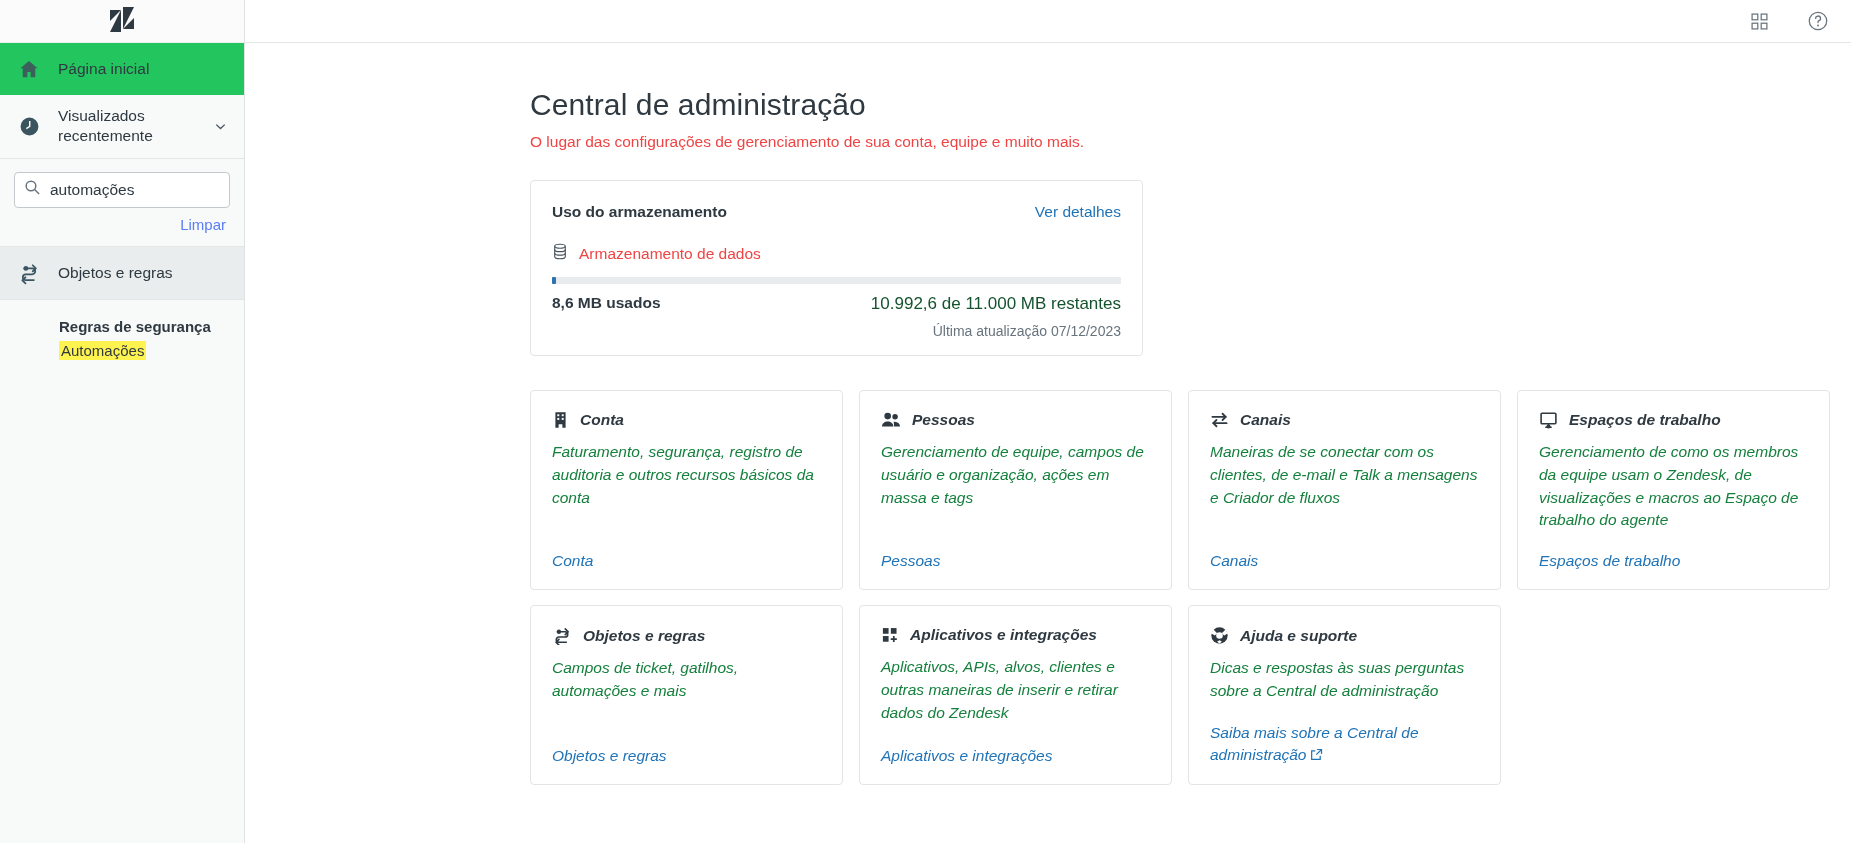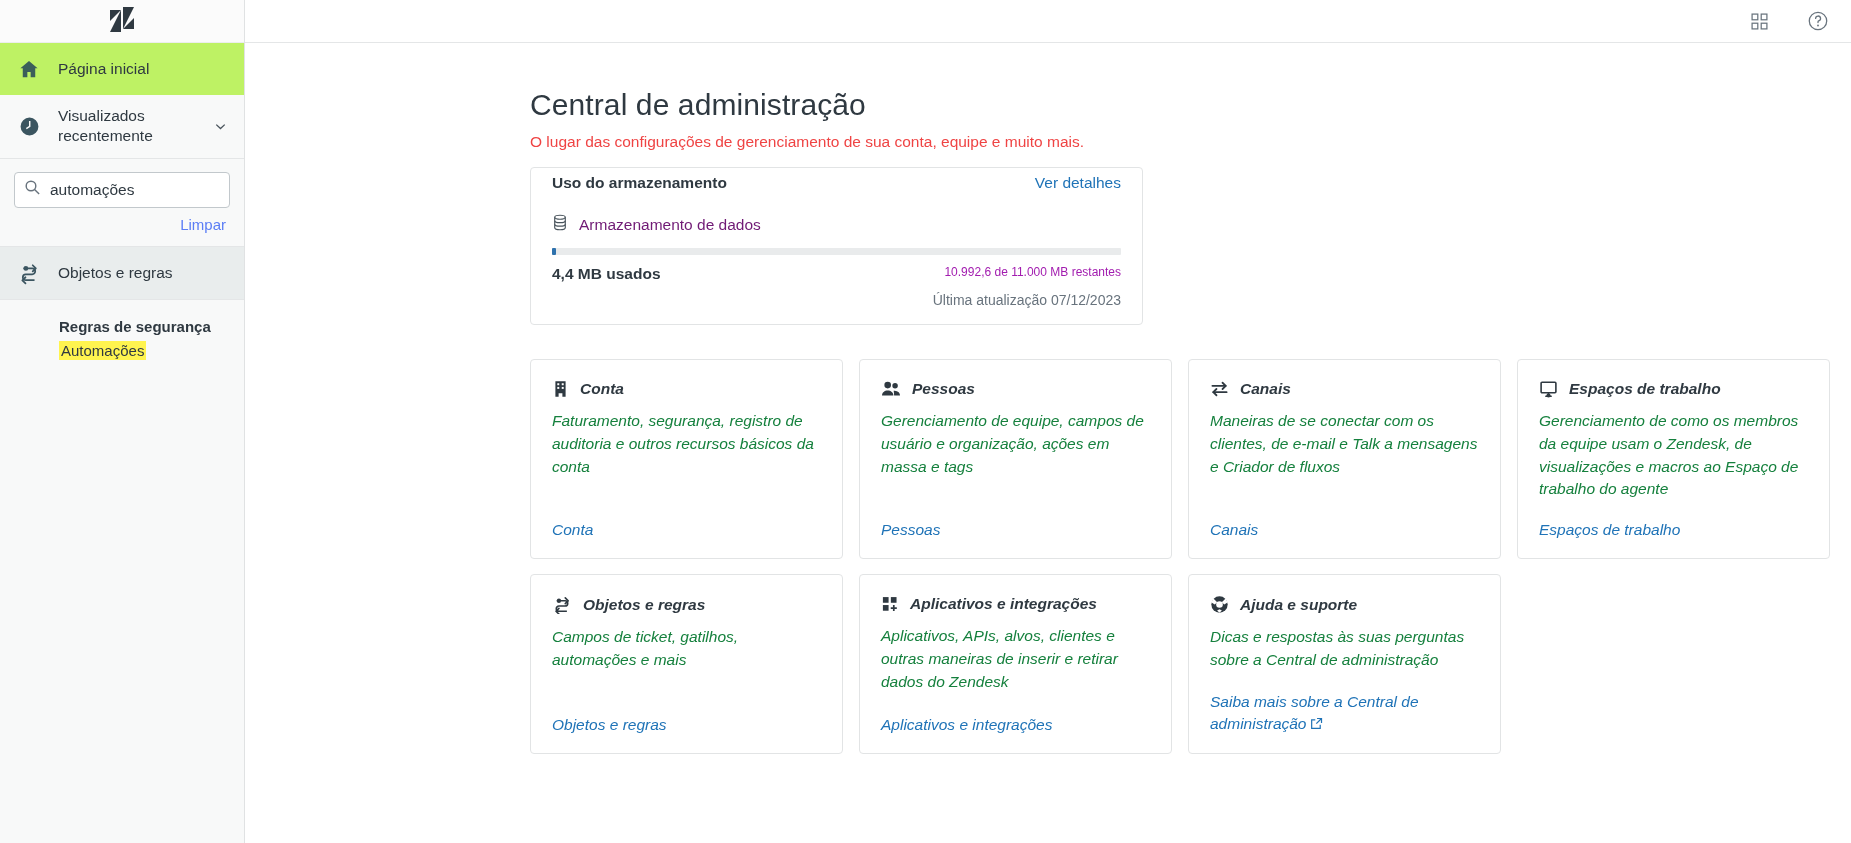--- a/index.html
+++ b/index.html
@@ -36,21 +36,21 @@
   }
   .nav-item .nav-ico {
     width: 26px; min-width: 26px; display: flex;
     align-items: center; justify-content: center;
     color: #3b5560;
   }
   .nav-item .nav-label {
     font-size: 15.5px; color: #2f3941; line-height: 1.32;
     flex: 1;
   }
-  .nav-item.active { background: #bef264; align-items: center; }
+  .nav-item.active { background: #22c55e; align-items: center; }
   .nav-item.active .nav-ico { color: #3b5f5a; }
   .nav-item.sel { background: #e9eded; }
   .chev { color: #49545c; display:flex; align-items:center; }
 
   .divider { height: 1px; background: #e4e6e7; }
 
   .search-wrap { padding: 13px 14px 0 14px; }
   .search-box {
     display: flex; align-items: center;
     height: 36px;
@@ -92,35 +92,35 @@
 
   .content { flex: 1; overflow: hidden; padding: 44px 0 0 285px; }
   .page-title {
     font-size: 30px; font-weight: normal; color: #2f3941;
     letter-spacing: 0.1px; line-height: 1.2;
   }
   .page-sub { font-size: 15.5px; color: #ef4444; margin-top: 10px; }
 
   
   .storage-card {
-    width: 613px; margin-top: 16px;
+    width: 613px; margin-top: 29px;
     border: 1px solid #e2e4e5; border-radius: 4px;
-    padding: 6px 21px 16px 21px; background: #fff;
+    padding: 22px 21px 16px 21px; background: #fff;
   }
   .storage-head { display: flex; justify-content: space-between; align-items: baseline; }
   .storage-title { font-size: 15.5px; font-weight: bold; color: #2f3941; }
   .storage-link { font-size: 15.5px; color: #1f73b7; cursor: pointer; }
   .storage-row { margin-top: 22px; }
-  .storage-row-label { display: flex; align-items: center; gap: 11px; color: #701a75; font-size: 15.5px; }
+  .storage-row-label { display: flex; align-items: center; gap: 11px; color: #ef4444; font-size: 15.5px; }
   .storage-row-label svg { color: #49545c; flex: 0 0 auto; }
   .bar-track { height: 7px; background: #e9ebec; border-radius: 1px; margin-top: 13px; position: relative; }
   .bar-fill { position: absolute; left: 0; top: 0; bottom: 0; background: #2f72ad; border-radius: 1px; }
   .storage-figs { display: flex; justify-content: space-between; margin-top: 10px; }
   .storage-used { font-size: 15.5px; font-weight: bold; color: #2f3941; }
-  .storage-rem { font-size: 12px; color: #a21caf; text-align: center; }
+  .storage-rem { font-size: 17px; color: #14532d; text-align: center; }
   .storage-updated { text-align: right; font-size: 14px; color: #68737d; margin-top: 9px; }
 
   
   .tile-grid {
     display: grid;
     grid-template-columns: repeat(4, 313px);
     gap: 15px 16px;
     margin-top: 34px;
   }
   .tile {
@@ -264,21 +264,21 @@
                 <path d="M2.4 7.1c0 1.2 2.5 2.1 5.6 2.1s5.6-.9 5.6-2.1"></path>
                 <path d="M2.4 10.8c0 1.2 2.5 2.1 5.6 2.1s5.6-.9 5.6-2.1"></path>
               </svg>
             </span>
             <span>Armazenamento de dados</span>
           </div>
           <div class="bar-track">
             <div class="bar-fill" style="width:0.7%"></div>
           </div>
           <div class="storage-figs">
-            <span class="storage-used">4,4 MB usados</span>
+            <span class="storage-used">8,6 MB usados</span>
             <span class="storage-rem">10.992,6 de 11.000 MB restantes</span>
           </div>
         </div>
 
 
         <div class="storage-updated">Última atualização 07/12/2023</div>
       </div>
 
       <div class="tile-grid">
 

